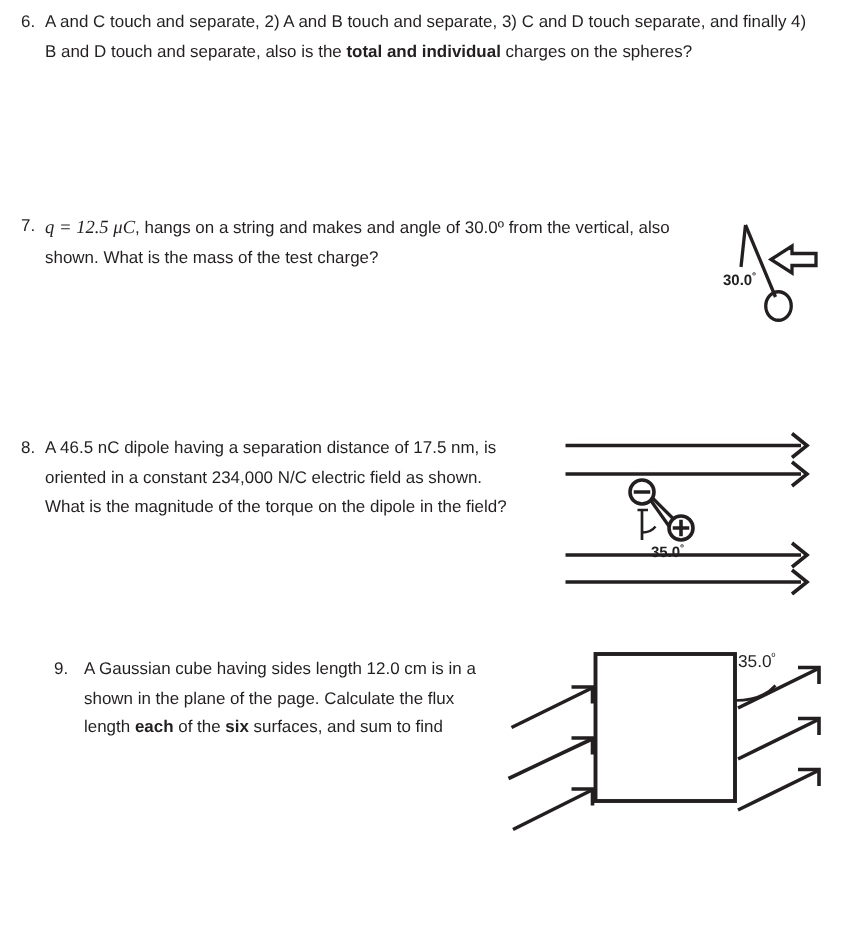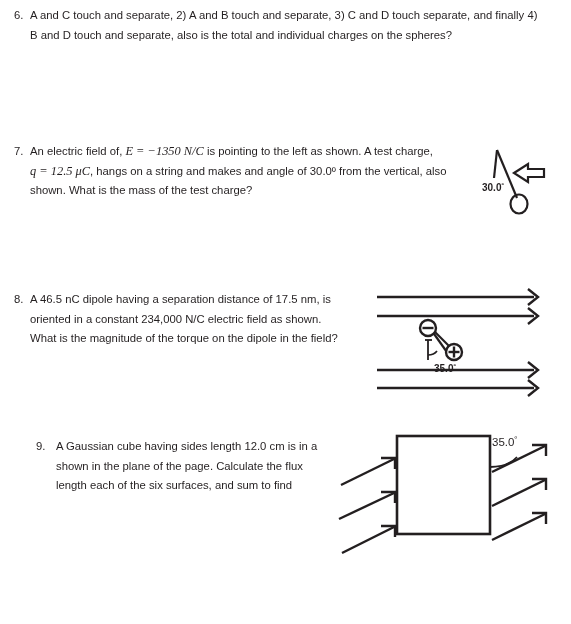--- a/index.html
+++ b/index.html
@@ -32,21 +32,21 @@
   }
   .q-body {
     font-size: 11.3px;
     line-height: 19.5px;
     color: #231f20;
   }
   .q-body p {
     margin: 0;
     white-space: nowrap;
   }
-  b { font-weight: normal; text-align: right; }
+  b { font-weight: bold; text-align: right; }
   .mathit {
     font-family: "Liberation Serif", serif;
     font-style: italic;
     font-size: 12.4px;
   }
 
   
   #q6 { left: 14px;  top: 6px;   width: 545px; }
   #q6 .q-num { width: 16px; }
   #q7 { left: 14px;  top: 142px; width: 470px; }
@@ -86,21 +86,20 @@
     <div class="q-num">6.</div>
     <div class="q-body">
       <p>A and C touch and separate, 2) A and B touch and separate, 3) C and D touch separate, and finally 4)</p>
       <p><span>B and D touch and separate, also is the </span><b>total and individual</b><span> charges on the spheres?</span></p>
     </div>
   </div>
 
   <div class="question" id="q7">
     <div class="q-num">7.</div>
     <div class="q-body">
-      <p><span>An electric field of, </span><span class="mathit">E = −1350 N/C</span><span> is pointing to the left as shown. A test charge,</span></p>
       <p><span class="mathit">q = 12.5 μC</span><span>, hangs on a string and makes and angle of 30.0º from the vertical, also</span></p>
       <p>shown. What is the mass of the test charge?</p>
     </div>
   </div>
 
   <div class="question" id="q8">
     <div class="q-num">8.</div>
     <div class="q-body">
       <p>A 46.5 nC dipole having a separation distance of 17.5 nm, is</p>
       <p>oriented in a constant 234,000 N/C electric field as shown.</p>

